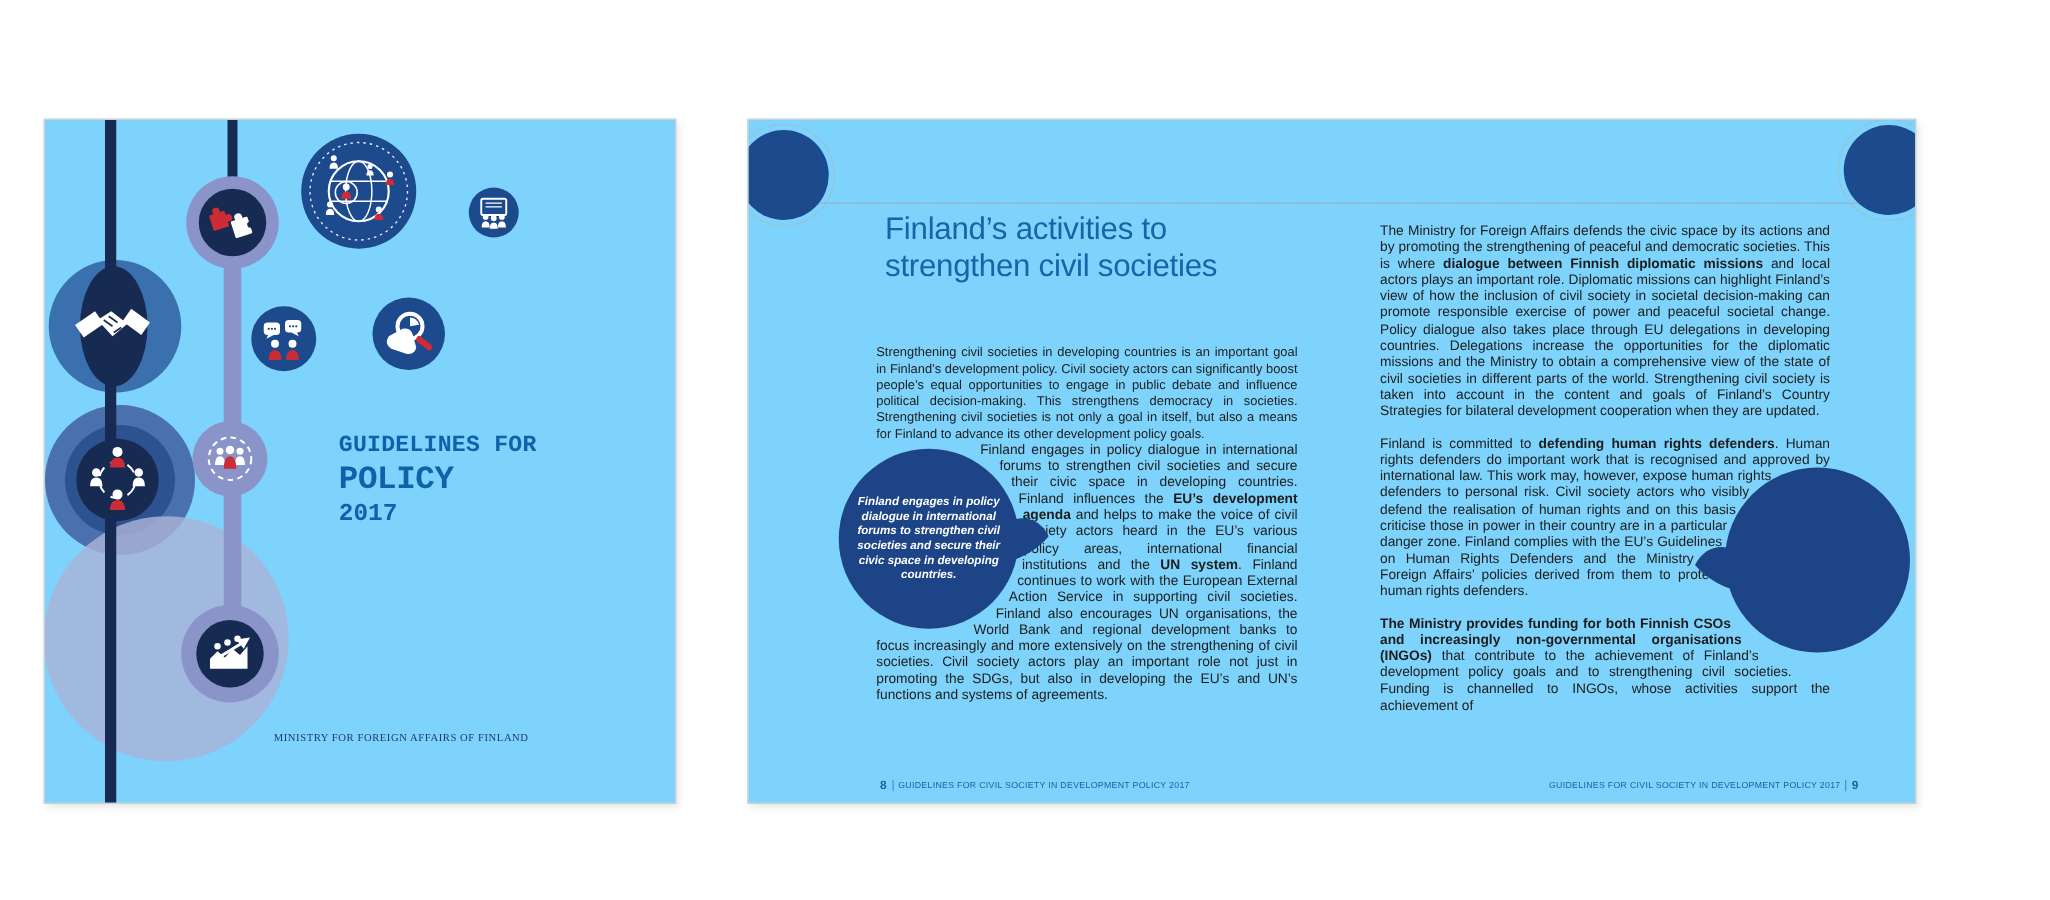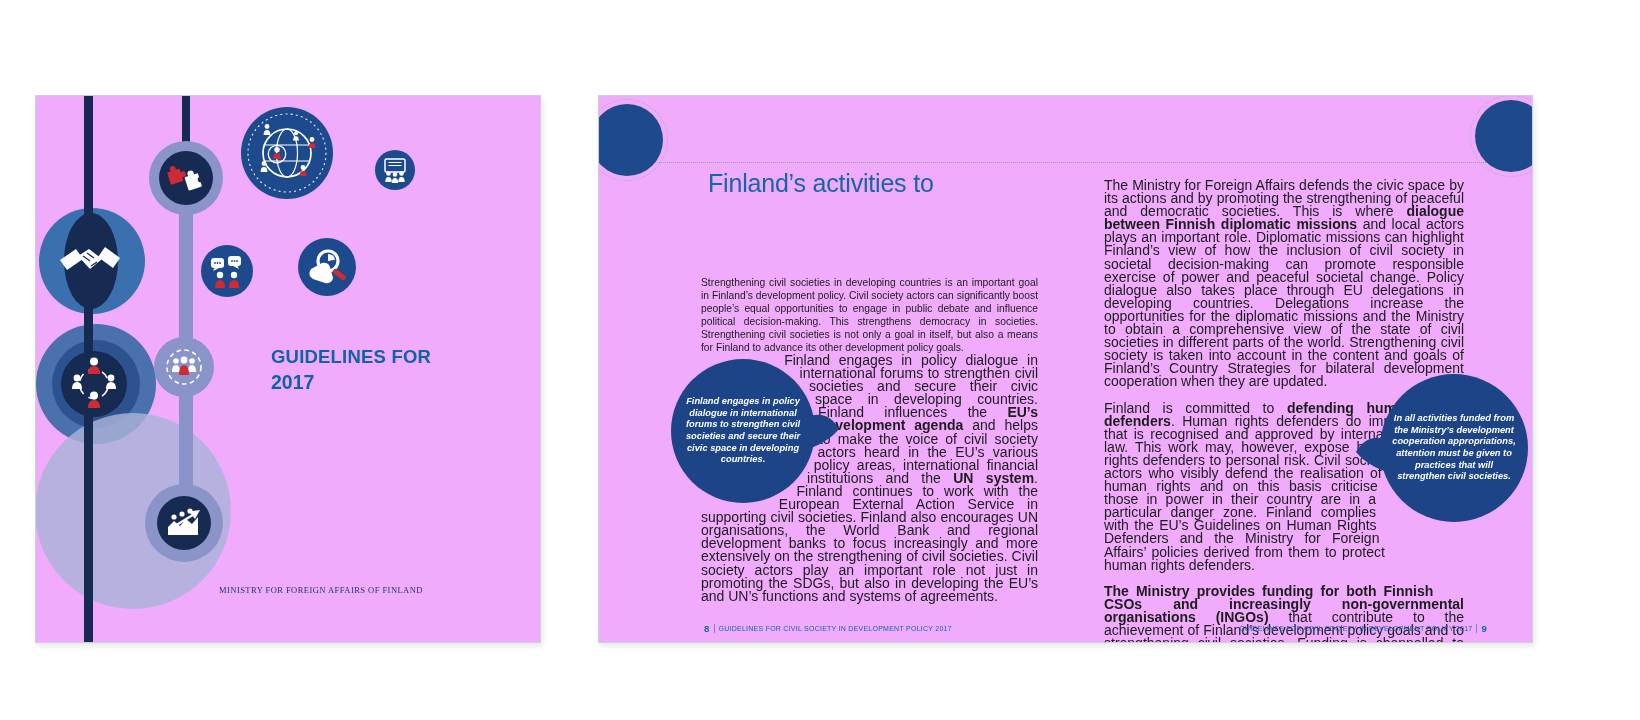--- a/index.html
+++ b/index.html
@@ -1,45 +1,45 @@
 <!DOCTYPE html>
 <html><head>
 <meta charset="utf-8">
 <style>
   html,body{margin:0;padding:0;background:#ffffff;}
   body{width:1640px;height:720px;position:relative;overflow:hidden;
        font-family:"Liberation Sans",sans-serif;}
   .stage{position:absolute;inset:0;}
-  .page{position:absolute;top:95px;height:548px;background:#f0abfc;
+  .page{position:absolute;top:95px;height:548px;background:#7dd3fc;
         border:1px solid #cdd0d4;box-shadow:2px 3px 6px rgba(0,0,0,.10);
         overflow:hidden;box-sizing:border-box;}
   #cover{left:35px;width:506px;}
   #spread{left:598px;width:935px;}
 
   
   .cover-art{position:absolute;left:0;top:0;width:506px;height:548px;}
-  .cover-title{position:absolute;left:235px;top:249px;color:#0f62a8;}
+  .cover-title{position:absolute;left:235px;top:249px;color:#0f62a8;font-family:Liberation Mono, monospace;}
   .t-small{font-size:18.5px;font-weight:bold;line-height:24px;letter-spacing:.2px;}
   .t-big{font-size:26px;font-weight:bold;line-height:29px;letter-spacing:-.3px;}
   .t-year{font-size:19.5px;font-weight:bold;line-height:27px;}
   .ministry{position:absolute;left:183px;top:489px;color:#1e3a6e;
             font-family:"Liberation Serif",serif;font-weight:normal;
             font-size:8.5px;letter-spacing:.45px;}
 
   
   .dotline{position:absolute;left:0;right:0;top:66px;border-top:1.5px dotted #9b9b9b;}
   .corner{position:absolute;width:72px;height:72px;border-radius:50%;background:#1c4a8d;}
   .corner::after{content:"";position:absolute;inset:-5px;border:1px dotted #b0b0b0;border-radius:50%;}
   .corner-l{left:-8px;top:8px;}
   .corner-r{left:876px;top:4px;}
   .heading{position:absolute;left:109px;top:72px;margin:0;color:#1565a8;
            font-size:25px;font-weight:400;line-height:30px;letter-spacing:-.2px;}
   .intro{position:absolute;left:102px;top:180px;width:337px;margin:0;
          font-size:10.3px;line-height:13px;text-align:justify;color:#1c1c1c;}
-  .col{position:absolute;font-size:14px;line-height:13.1px;text-align:justify;color:#1c1c1c;}
+  .col{position:absolute;font-size:11px;line-height:13.1px;text-align:justify;color:#1c1c1c;}
   .col p{margin:0 0 13px 0;}
   .col b{font-weight:bold;}
   .col-left{left:102px;top:258px;width:337px;}
   .col-right{left:505px;top:83px;width:360px;}
   .shim-l{float:left;width:126px;height:166px;
           shape-outside:circle(76px at 42px 77px);}
   .shim-r{float:right;width:120px;height:192px;
           shape-outside:circle(78px at 110px 108px);}
   .bubble{position:absolute;border-radius:50%;background:#1c4486;color:#fff;
           display:flex;align-items:center;justify-content:center;text-align:center;
@@ -229,32 +229,34 @@
       <g transform="translate(291,171)">
         <path d="M-16 2 Q-20 8 -14 12 L-2 16 Q5 17 6 11 L3 0 Q1 -5 -5 -4 Z" fill="#fff"></path>
         <circle cx="1" cy="-6" r="10" fill="none" stroke="#fff" stroke-width="3.2"></circle>
         <path d="M1 -13 A7.5 7.5 0 0 1 8.2 -7.2 L1 -6 Z" fill="#fff"></path>
         <rect x="8" y="1" width="15" height="5" rx="2" transform="rotate(38 8 1)" fill="#cd2b36"></rect>
       </g>
     </svg>
 
     <div class="cover-title">
       <div class="t-small">GUIDELINES FOR</div>
+      <div class="t-big">POLICY</div>
       <div class="t-year">2017</div>
     </div>
     <div class="ministry">MINISTRY FOR FOREIGN AFFAIRS OF FINLAND</div>
   </section>
 
   <section class="page" id="spread">
     <div class="dotline"></div>
     <div class="corner corner-l"></div>
     <div class="corner corner-r"></div>
 
     <h1 class="heading">
       <span>Finland’s activities to</span><br>
+      <span>strengthen civil societies</span>
     </h1>
 
     <p class="intro">Strengthening civil societies in developing countries is an important goal in Finland’s development policy. Civil society actors can significantly boost people’s equal opportunities to engage in public debate and influence political decision-making. This strengthens democracy in societies. Strengthening civil societies is not only a goal in itself, but also a means for Finland to advance its other development policy goals.</p>
 
     <div class="col col-left">
       <p><span class="shim-l"></span>Finland engages in policy dialogue in international forums to strengthen civil societies and secure their civic space in developing countries. Finland influences the <b>EU’s development agenda</b> and helps to make the voice of civil society actors heard in the EU’s various policy areas, international financial institutions and the <b>UN system</b>. Finland continues to work with the European External Action Service in supporting civil societies. Finland also encourages UN organisations, the World Bank and regional development banks to focus increasingly and more extensively on the strengthening of civil societies. Civil society actors play an important role not just in promoting the SDGs, but also in developing the EU’s and UN’s functions and systems of agreements.</p>
     </div>
 
     <div class="bubble bubble-l">
       <svg class="tail tail-r" viewBox="0 0 32 40">
@@ -266,21 +268,20 @@
     <div class="col col-right">
       <p>The Ministry for Foreign Affairs defends the civic space by its actions and by promoting the strengthening of peaceful and democratic societies. This is where <b>dialogue between Finnish diplomatic missions</b> and local actors plays an important role. Diplomatic missions can highlight Finland’s view of how the inclusion of civil society in societal decision-making can promote responsible exercise of power and peaceful societal change. Policy dialogue also takes place through EU delegations in developing countries. Delegations increase the opportunities for the diplomatic missions and the Ministry to obtain a comprehensive view of the state of civil societies in different parts of the world. Strengthening civil society is taken into account in the content and goals of Finland’s Country Strategies for bilateral development cooperation when they are updated.</p>
       <p><span class="shim-r"></span>Finland is committed to <b>defending human rights defenders</b>. Human rights defenders do important work that is recognised and approved by international law. This work may, however, expose human rights defenders to personal risk. Civil society actors who visibly defend the realisation of human rights and on this basis criticise those in power in their country are in a particular danger zone. Finland complies with the EU’s Guidelines on Human Rights Defenders and the Ministry for Foreign Affairs’ policies derived from them to protect human rights defenders.</p>
       <p><b>The Ministry provides funding for both Finnish CSOs and increasingly non-governmental organisations (INGOs)</b> that contribute to the achievement of Finland’s development policy goals and to strengthening civil societies. Funding is channelled to INGOs, whose activities support the achievement of</p>
     </div>
 
     <div class="bubble bubble-r">
       <svg class="tail tail-l" viewBox="0 0 32 40">
         <path d="M32 6 C18 0 6 6 0 18 C10 30 24 36 32 38 Z" fill="#1c4486"></path>
       </svg>
-      <span>In all activities funded from the Ministry’s development cooperation appropriations, attention must be given to practices that will strengthen civil societies.</span>
     </div>
 
     <div class="footer footer-l">
       <b>8</b>
       <span class="fdiv"></span>
       <span>GUIDELINES FOR CIVIL SOCIETY IN DEVELOPMENT POLICY 2017</span>
     </div>
     <div class="footer footer-r">
       <span>GUIDELINES FOR CIVIL SOCIETY IN DEVELOPMENT POLICY 2017</span>
       <span class="fdiv"></span>

